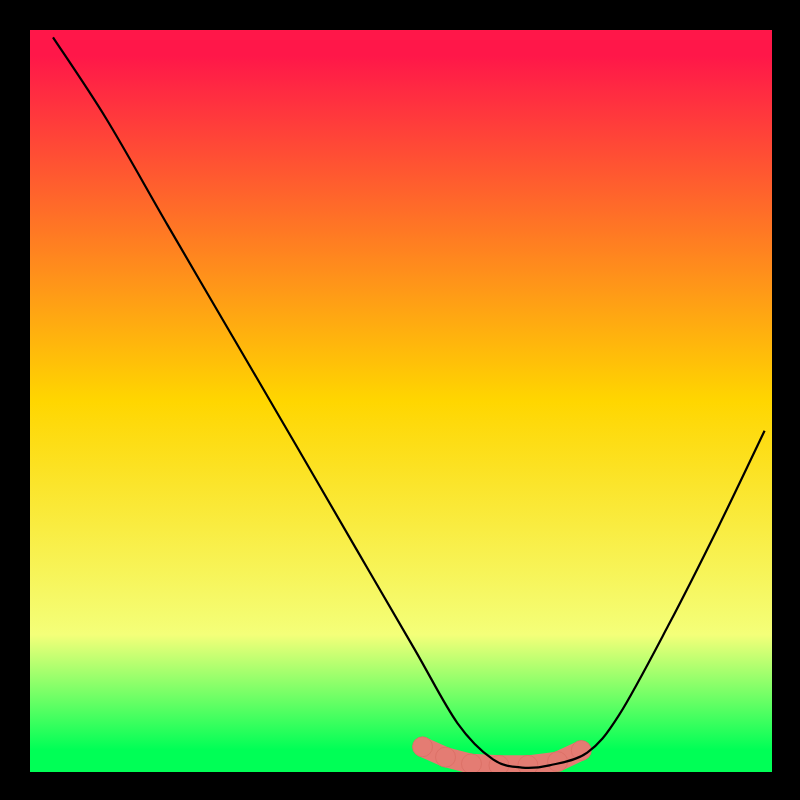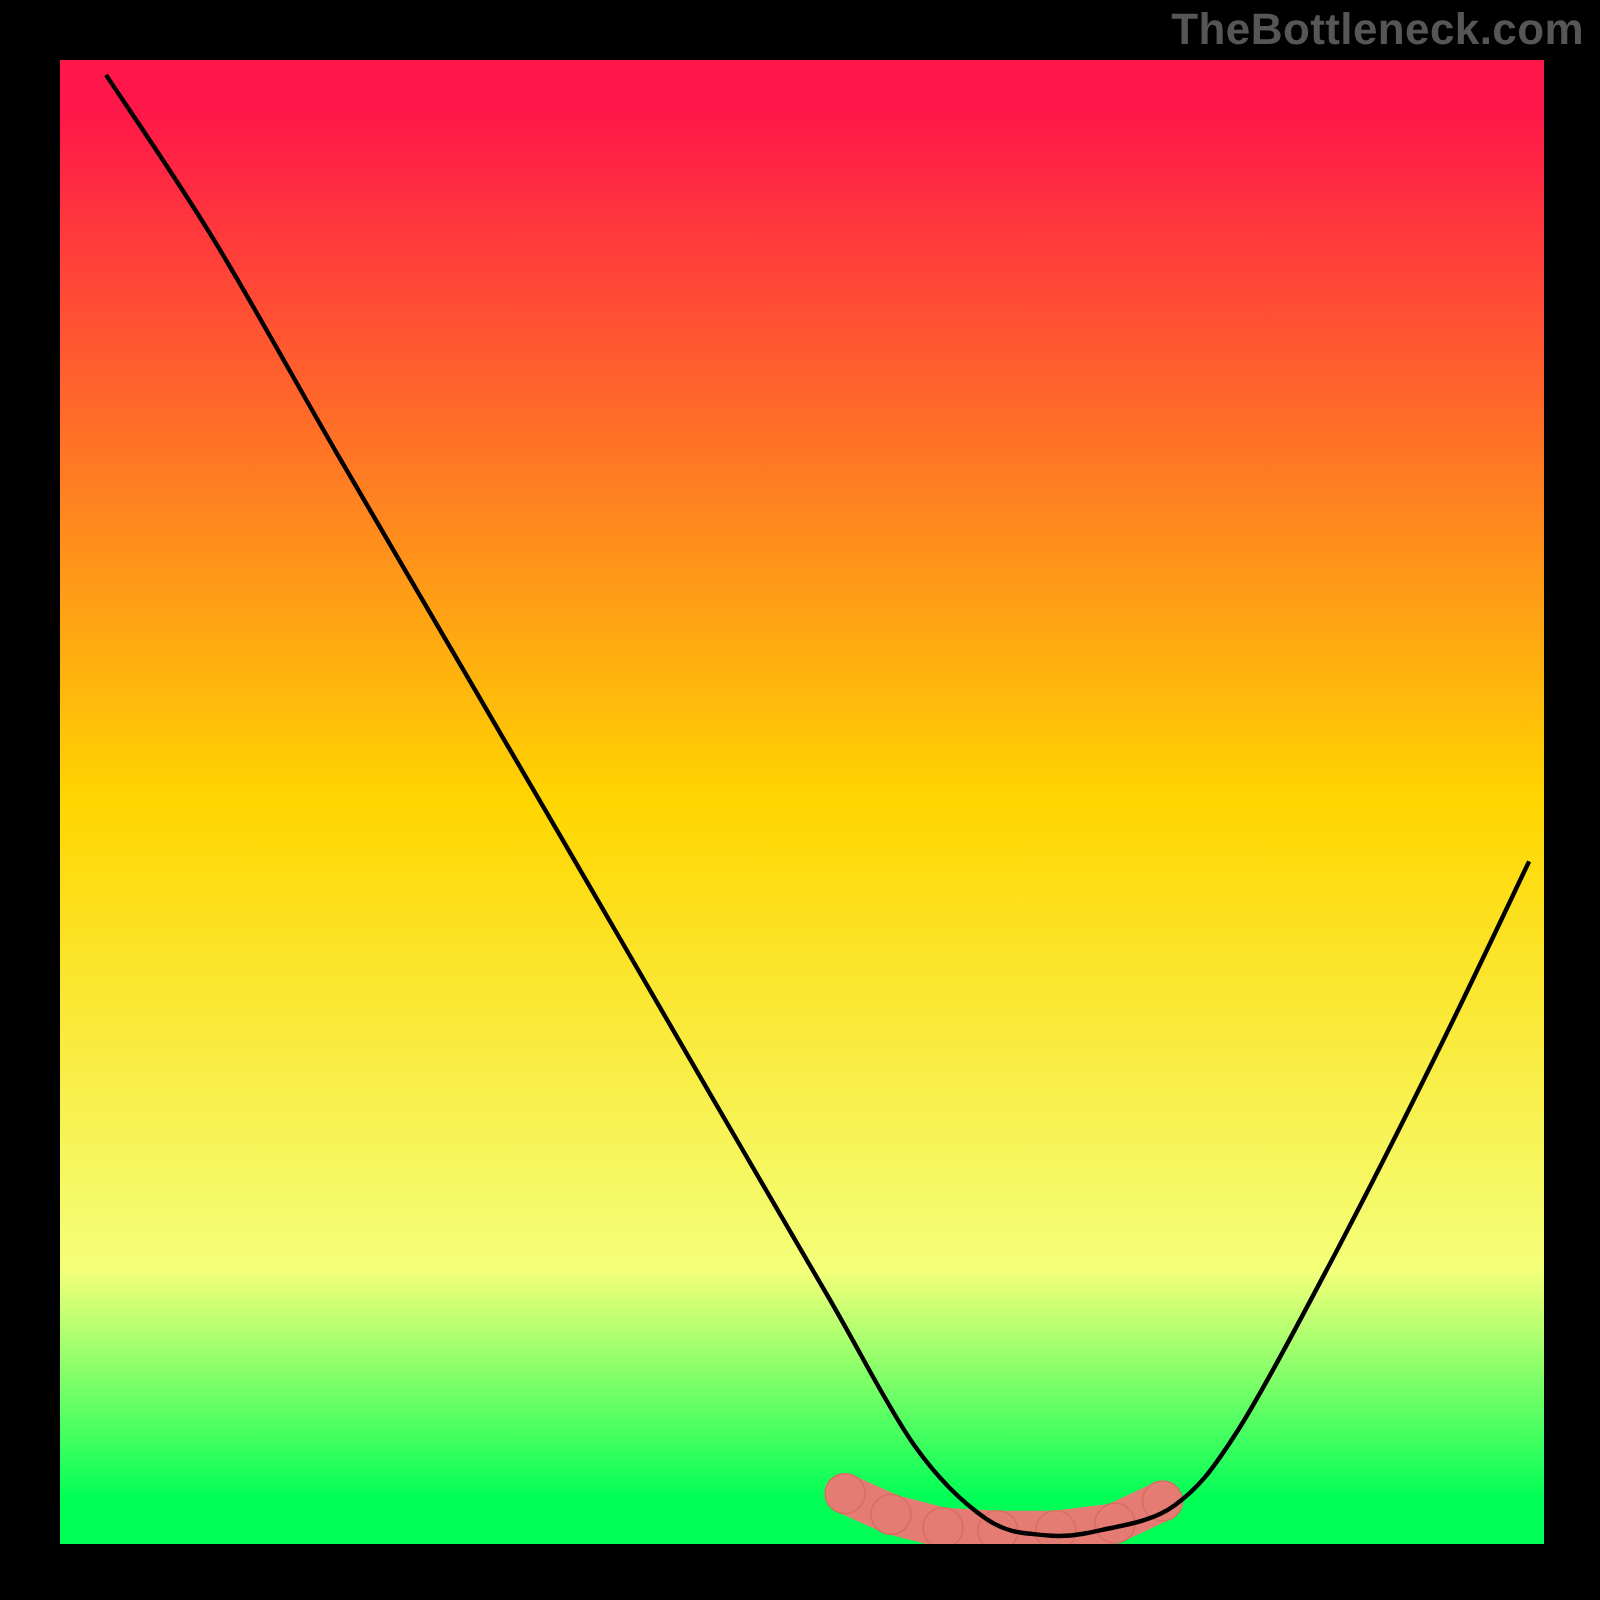--- a/index.html
+++ b/index.html
@@ -25,21 +25,20 @@
     left: 0;
     top: 0;
     width: 800px;
     height: 800px;
   }
 </style>
 </head>
 <body>
 
 <div class="container">
-  <div class="watermark">TheBottleneck.com</div>
   <svg class="plot" viewBox="0 0 800 800">
     <defs>
       <linearGradient id="bg-grad" x1="0" y1="0" x2="0" y2="1">
           <stop offset="3.4299999999999997%" stop-color="#ff1749"></stop>
           <stop offset="50%" stop-color="#ffd600"></stop>
           <stop offset="81.5%" stop-color="#f4ff79"></stop>
           <stop offset="97%" stop-color="#00ff56"></stop>
         </linearGradient>
       <clipPath id="plot-clip">
         <rect id="clip-rect" x="30" y="30" width="742" height="742"></rect>

